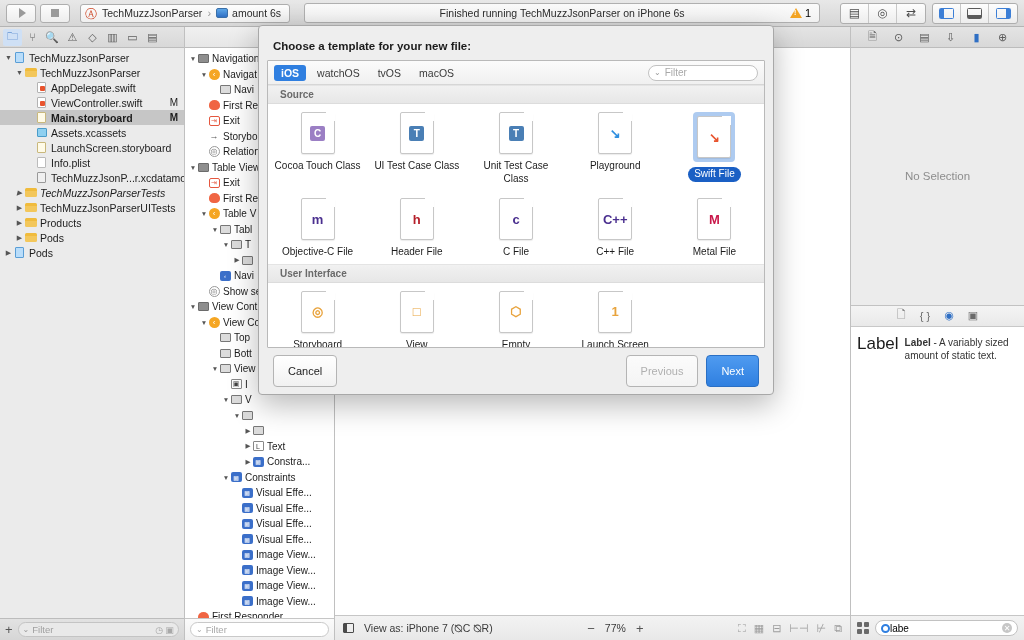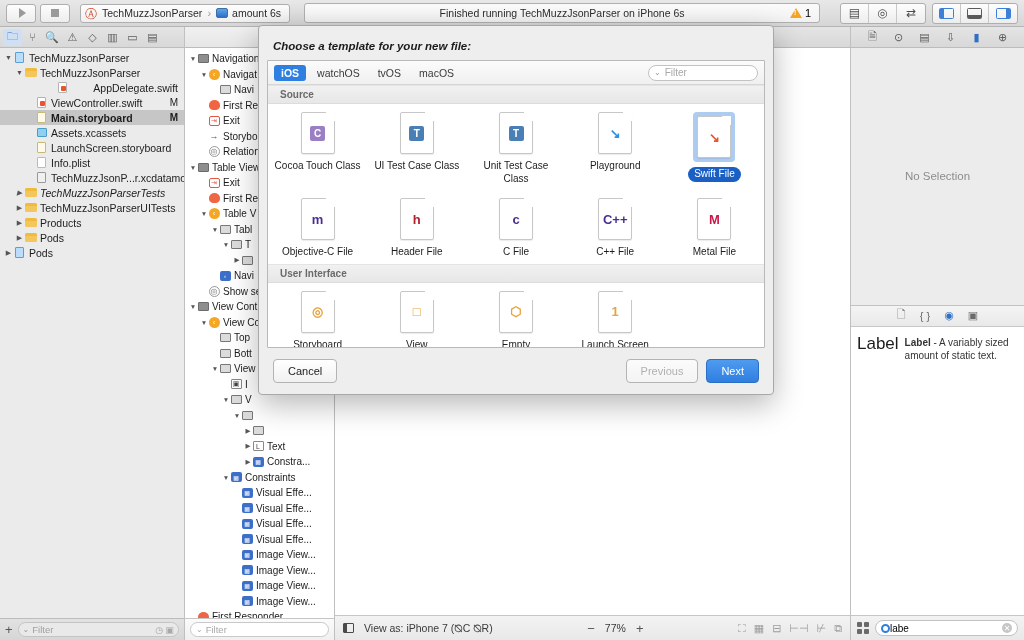--- a/index.html
+++ b/index.html
@@ -149,21 +149,21 @@
   .dotblue{width:9px;height:9px;border-radius:50%;border:2px solid #2f7fe0;}
   .clearx{margin-left:auto;width:10px;height:10px;border-radius:50%;background:#c6c6c6;color:#fff;font-size:8px;display:flex;align-items:center;justify-content:center;}
 
   
   .modal-shadow{
     position:absolute; left:258px; top:25px; width:516px; height:370px;
     background:#eeeeee; border:1px solid #a8a8a8; border-radius:4px;
     box-shadow:0 10px 30px rgba(0,0,0,.28);
     display:flex;flex-direction:column;
   }
-  .modal-title{font-size:11.5px;font-weight:bold;color:#1b1b1b;padding:14px 14px 8px 14px;font-style:italic;}
+  .modal-title{font-size:11.5px;font-weight:bold;color:#1b1b1b;padding:14px 14px 8px 14px;}
   .modal-box{margin:0 8px;border:1px solid #b9b9b9;background:#fff;flex:1 1 auto;display:flex;flex-direction:column;overflow:hidden;border-radius:1px;}
   .os-bar{height:24px;flex:0 0 24px;background:linear-gradient(#fbfbfb,#f0f0f0);border-bottom:1px solid #d6d6d6;display:flex;align-items:center;padding:0 6px;gap:4px;}
   .os-tab{font-size:10.5px;color:#3a3a3a;padding:2px 7px;border-radius:3px;}
   .os-tab.active{background:#2f7fe0;color:#fff;font-weight:bold;}
   .modal-filter{margin-left:auto;width:110px;height:16px;border:1px solid #c2c2c2;border-radius:8px;background:#fff;display:flex;align-items:center;padding:0 5px;gap:4px;}
   .modal-filter .ph{font-size:10px;color:#a8a8a8;}
   .sect-hdr{height:19px;background:linear-gradient(#f1f1f1,#e7e7e7);border-bottom:1px solid #dcdcdc;border-top:1px solid #e4e4e4;display:flex;align-items:center;padding-left:12px;font-size:10px;font-weight:bold;color:#6a6a6a;}
   .tgrid{display:flex;padding:8px 0 4px 0;}
   .tcell{flex:1 1 0;display:flex;flex-direction:column;align-items:center;gap:5px;}
   .tlabel{font-size:10px;color:#1c1c1c;text-align:center;line-height:1.25;padding:1px 6px;border-radius:9px;}
@@ -171,21 +171,21 @@
   .doc{
     width:34px;height:42px;background:#fff;border:1px solid #c7c7c7;border-radius:2px;position:relative;
     display:flex;align-items:center;justify-content:center;
     box-shadow:0 1px 1px rgba(0,0,0,.08);
   }
   .doc::after{content:"";position:absolute;right:-1px;top:-1px;border-width:0 9px 9px 0;border-style:solid;border-color:#e8e8e8 #fff #fff #e8e8e8;}
   .doc .badge{font-size:13px;font-weight:bold;}
   .sq-badge{width:15px;height:15px;border-radius:2px;display:flex;align-items:center;justify-content:center;color:#fff;font-size:10px;font-weight:bold;}
   .selhalo{background:#aecbf0;border-radius:4px;padding:4px;}
   .modal-footer{height:46px;flex:0 0 46px;display:flex;align-items:center;padding:0 14px;gap:8px;}
-  .btn{height:24px;border:1px solid #b4b4b4;border-radius:4px;background:linear-gradient(#ffffff,#f1f1f1);font-size:11px;color:#1c1c1c;padding:0 14px;display:flex;align-items:center;}
+  .btn{height:32px;border:1px solid #b4b4b4;border-radius:4px;background:linear-gradient(#ffffff,#f1f1f1);font-size:11px;color:#1c1c1c;padding:0 14px;display:flex;align-items:center;}
   .btn.disabled{color:#b0b0b0;background:linear-gradient(#fbfbfb,#f4f4f4);}
   .btn.primary{background:linear-gradient(#4f9bf0,#2f7fe0);border-color:#2a6fc4;color:#fff;}
   .spacer{flex:1 1 auto;}
 </style>
 </head>
 <body>
 
 <div class="app">
 
   <div class="toolbar">
@@ -256,21 +256,21 @@
             </span>
             <span>TechMuzzJsonParser</span>
           </div>
           <div class="row" style="padding-left: 15px;">
             <span class="disc">▼</span>
             <span class="fico">
               <span class="ic-folder"></span>
             </span>
             <span>TechMuzzJsonParser</span>
           </div>
-          <div class="row" style="padding-left: 26px; justify-content: space-between;">
+          <div class="row" style="padding-left: 26px;">
             <span class="disc"></span>
             <span class="fico">
               <span class="ic-swift"></span>
             </span>
             <span>AppDelegate.swift</span>
           </div>
           <div class="row" style="padding-left: 26px;">
             <span class="disc"></span>
             <span class="fico">
               <span class="ic-swift"></span>

